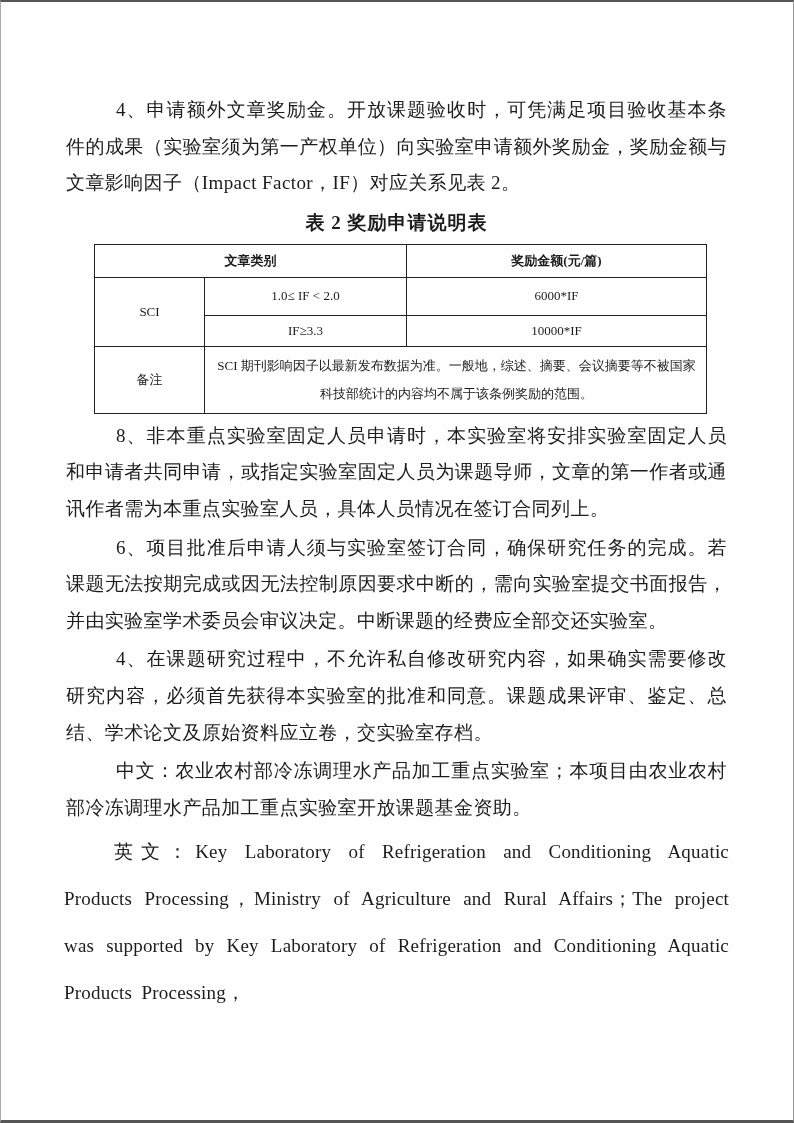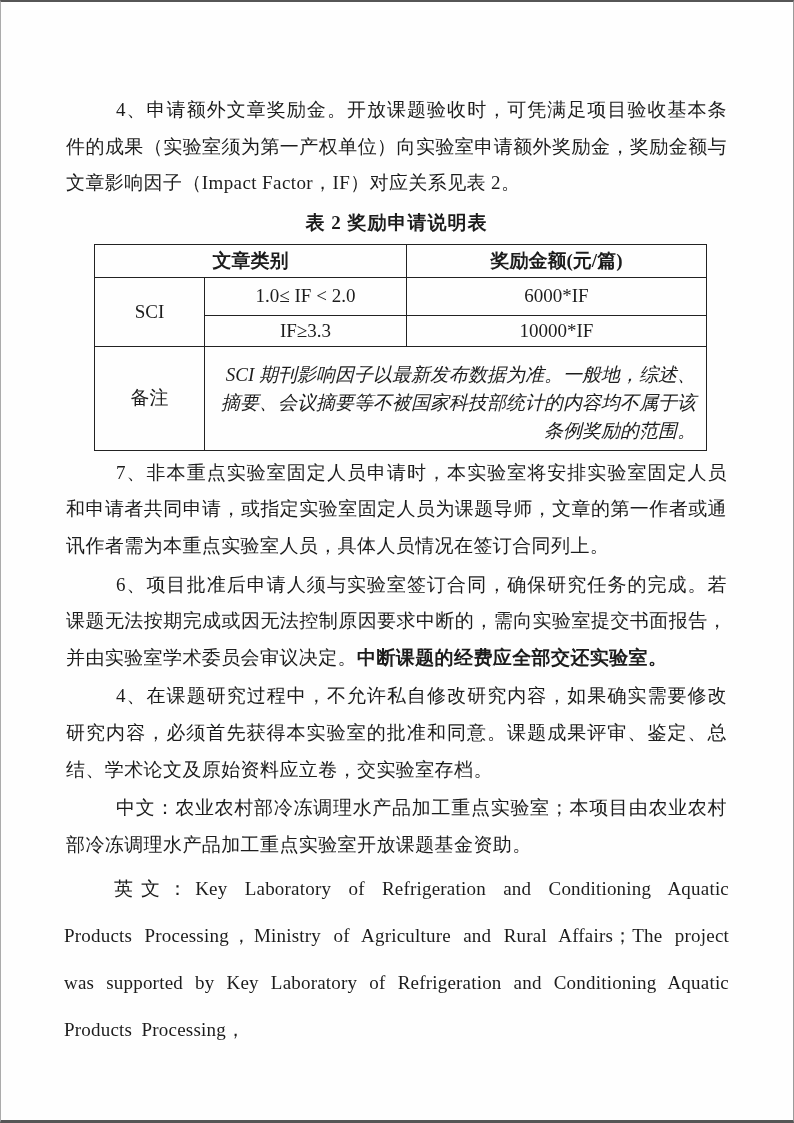--- a/index.html
+++ b/index.html
@@ -27,55 +27,54 @@
     margin: 2px;
     text-align: justify;
     line-height: 36.6px;
     text-indent: 50px;
     letter-spacing: 0.4px;
   }
   .para.tight-indent {
     text-indent: 36px;
   }
   .para b {
-    font-weight: 700;
+    font-weight: 400;
   }
   .table-caption {
     margin: 0;
     text-align: center;
     line-height: 37px;
     font-size: 19px;
     letter-spacing: 1px;
     font-weight: bold;
   }
   table.reward-table {
     border-collapse: collapse;
     margin: 3px 0 4px 30px;
     width: 612px;
     table-layout: fixed;
   }
   table.reward-table td {
     border: 1px solid #222222;
     text-align: center;
     vertical-align: middle;
-    font-size: 19px;
+    font-size: 13px;
     padding: 0;
   }
   table.reward-table td.hdr {
     font-weight: 700;
     height: 32px;
   }
   table.reward-table td.cond-row1 { height: 37px; }
   table.reward-table td.cond-row2 { height: 30px; }
   table.reward-table td.note-cell {
-    text-align: right;
-    padding: 14px 10px 5px 12px;
+    text-align: center;
+    padding: 5px 10px 5px 12px;
     line-height: 28px;
     height: 48px;
-    font-style: italic;
   }
   .col-cat { width: 110px; }
   .col-cond { width: 202px; }
   .col-amt { width: 300px; }
   .para-en {
     margin: 0;
     text-align: justify;
     line-height: 47px;
     text-indent: 50px;
     word-spacing: 4.5px;
@@ -111,21 +110,21 @@
       <td class="cond-row2">IF≥3.3</td>
       <td class="cond-row2">10000*IF</td>
     </tr>
     <tr>
       <td>备注</td>
       <td class="note-cell" colspan="2">SCI 期刊影响因子以最新发布数据为准。一般地，综述、摘要、会议摘要等不被国家科技部统计的内容均不属于该条例奖励的范围。</td>
     </tr>
   </tbody>
     </table>
 
-  <p class="para">7、非本重点实验室固定人员申请时，本实验室将安排实验室固定人员和申请者共同申请，或指定实验室固定人员为课题导师，文章的第一作者或通讯作者需为本重点实验室人员，具体人员情况在签订合同列上。</p>
+  <p class="para">8、非本重点实验室固定人员申请时，本实验室将安排实验室固定人员和申请者共同申请，或指定实验室固定人员为课题导师，文章的第一作者或通讯作者需为本重点实验室人员，具体人员情况在签订合同列上。</p>
 
   <p class="para"><span>6、项目批准后申请人须与实验室签订合同，确保研究任务的完成。若课题无法按期完成或因无法控制原因要求中断的，需向实验室提交书面报告，并由实验室学术委员会审议决定。</span><b>中断课题的经费应全部交还实验室。</b></p>
 
   <p class="para">4、在课题研究过程中，不允许私自修改研究内容，如果确实需要修改研究内容，必须首先获得本实验室的批准和同意。课题成果评审、鉴定、总结、学术论文及原始资料应立卷，交实验室存档。</p>
 
 
   <p class="para">中文：农业农村部冷冻调理水产品加工重点实验室；本项目由农业农村部冷冻调理水产品加工重点实验室开放课题基金资助。</p>
 
   <p class="para-en">英文：Key Laboratory of Refrigeration and Conditioning Aquatic Products Processing，Ministry of Agriculture and Rural Affairs；The project was supported by Key Laboratory of Refrigeration and Conditioning Aquatic Products Processing，</p>
 

